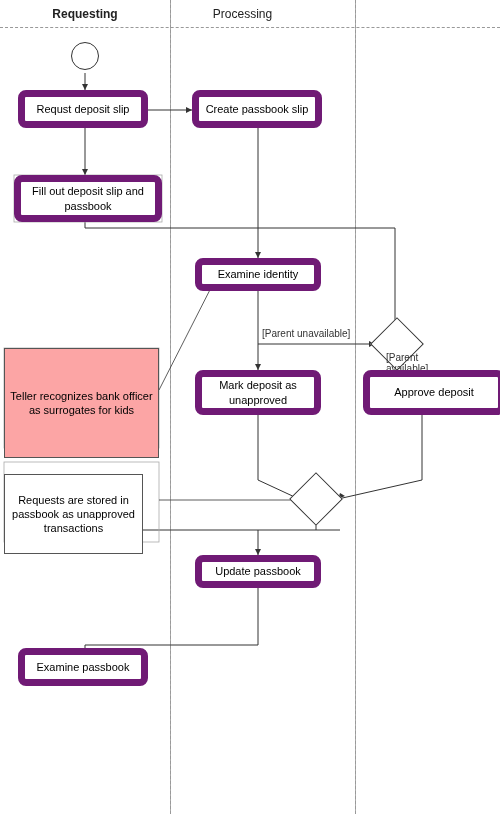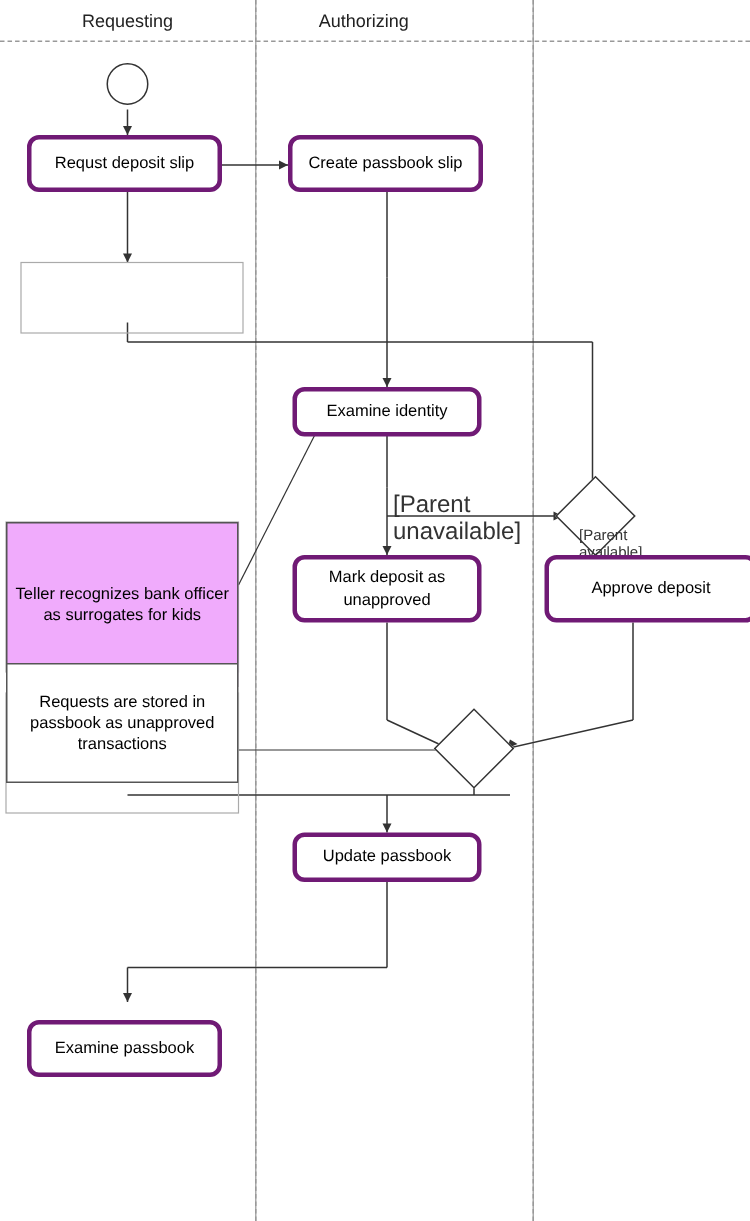--- a/index.html
+++ b/index.html
@@ -27,21 +27,21 @@
       top: 0;
       left: 0;
     }
     .lane-header {
       display: flex;
       align-items: center;
       justify-content: center;
       font-size: 12px;
       color: #222;
     }
-    .lane-requesting { width: 170px; }
+    .lane-requesting { width: 170px; font-weight: bold; }
     .lane-processing { width: 185px; }
     .lane-authorizing { width: 145px; }
 
     
     .vline {
       position: absolute;
       top: 0;
       bottom: 0;
       width: 1px;
       background: #aaa;
@@ -49,21 +49,21 @@
     }
 
     
     .node {
       position: absolute;
       display: flex;
       align-items: center;
       justify-content: center;
       text-align: center;
       background: #fff;
-      border: 3px solid #701a75;
+      border: 7px solid #701a75;
       border-radius: 8px;
       font-size: 11px;
       line-height: 1.3;
       padding: 4px 6px;
     }
     .circle-node {
       position: absolute;
       width: 28px;
       height: 28px;
       border-radius: 50%;
@@ -88,21 +88,21 @@
       pointer-events: none;
     }
   </style>
 </head>
 <body>
 
 <div class="diagram-container">
 
   <div class="header-row">
     <div class="lane-header lane-requesting">Requesting</div>
-    <div class="lane-header lane-authorizing">Authorizing</div>
+    <div class="lane-header lane-authorizing">Processing</div>
   </div>
 
   <div class="vline" style="left:170px; top:0; bottom:0;"></div>
   <div class="vline" style="left:355px; top:0; bottom:0;"></div>
 
   <svg class="arrows-svg">
 
     <line x1="85" y1="73" x2="85" y2="90" stroke="#333" stroke-width="1"></line>
     <polygon points="85,90 82,84 88,84" fill="#333"></polygon>
 
@@ -167,36 +167,37 @@
     <line x1="159" y1="500" x2="297" y2="500" stroke="#333" stroke-width="0.8"></line>
 
   </svg>
 
   <div class="circle-node" style="left:71px; top:42px;"></div>
 
   <div class="node" style="left:18px; top:90px; width:130px; height:38px;">Requst deposit slip</div>
 
   <div class="node" style="left:192px; top:90px; width:130px; height:38px;">Create passbook slip</div>
 
+  <div class="node" style="left:14px; top:175px; width:148px; height:47px;">Fill out deposit slip and passbook</div>
 
   <div class="node" style="left:195px; top:258px; width:126px; height:33px;">Examine identity</div>
 
-  <div style="position:absolute; left:4px; top:348px; width:155px; height:110px; border:1px solid #555; background:#f0abfc; display:flex; align-items:center; justify-content:center; text-align:center; font-size:11px; line-height:1.3; padding:4px;">Teller recognizes bank officer as surrogates for kids</div>
+  <div style="position:absolute; left:4px; top:348px; width:155px; height:110px; border:1px solid #555; background:#fca5a5; display:flex; align-items:center; justify-content:center; text-align:center; font-size:11px; line-height:1.3; padding:4px;">Teller recognizes bank officer as surrogates for kids</div>
 
   <div class="diamond-node" style="left:378px; top:325px;"></div>
 
-  <div style="position:absolute; left:262px; top:328px; font-size:16px; color:#333; width:110px;">[Parent unavailable]</div>
+  <div style="position:absolute; left:262px; top:328px; font-size:10px; color:#333; width:110px;">[Parent unavailable]</div>
 
   <div style="position:absolute; left:358px; top:352px; font-size:10px; color:#333; width:100px;padding-left:28px;">[Parent available]</div>
 
   <div class="node" style="left:195px; top:370px; width:126px; height:45px;">Mark deposit as unapproved</div>
 
   <div class="node" style="left:363px; top:370px; width:142px; height:45px;">Approve deposit</div>
 
-  <div style="position:absolute; left:4px; top:442px; width:155px; height:80px; border:1px solid #555; background:#fff; display:flex; align-items:center; justify-content:center; text-align:center; font-size:11px; line-height:1.3; padding:4px;">Requests are stored in passbook as unapproved transactions</div>
+  <div style="position:absolute; left:4px; top:474px; width:139px; height:80px; border:1px solid #555; background:#fff; display:flex; align-items:center; justify-content:center; text-align:center; font-size:11px; line-height:1.3; padding:4px;">Requests are stored in passbook as unapproved transactions</div>
 
   <div class="diamond-node" style="left:297px; top:480px;"></div>
 
   <div class="node" style="left:195px; top:555px; width:126px; height:33px;">Update passbook</div>
 
-  <div class="node" style="left:18px; top:680px; width:130px; height:38px;">Examine passbook</div>
+  <div class="node" style="left:18px; top:648px; width:130px; height:38px;">Examine passbook</div>
 
 </div>
 
 </body></html>

